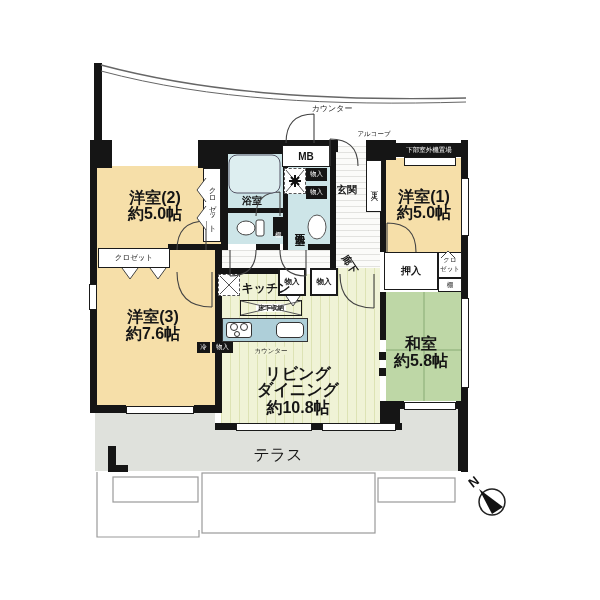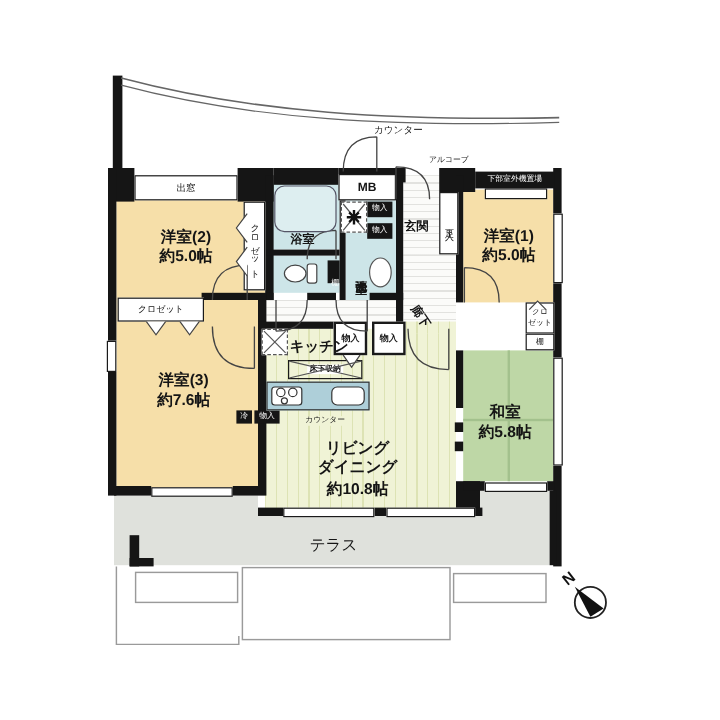--- a/index.html
+++ b/index.html
@@ -19,21 +19,21 @@
        display:flex;align-items:center;justify-content:center;text-align:center;}
   .thinbox{border-width:1px;}
   .dash{position:absolute;background:#fff;border:1px dashed #555;box-sizing:border-box;}
   .badge{position:absolute;background:#151515;color:#fff;display:flex;align-items:center;
          justify-content:center;text-align:center;line-height:1;}
   .lbl{position:absolute;font-weight:700;line-height:1.3;text-align:center;white-space:nowrap;
        transform:translate(-50%,-50%);}
   .vert{writing-mode:vertical-rl;text-orientation:upright;letter-spacing:1px;}
   .tline{position:absolute;background:#a3c18d;}
   svg{position:absolute;left:0;top:0;}
-  .f13{font-size:13px;} .f12{font-size:12px;} .f10{font-size:10px;} .f8{font-size:8px;}
+  .f13{font-size:16px;} .f12{font-size:12px;} .f10{font-size:10px;} .f8{font-size:8px;}
   .f7{font-size:7.5px;} .f6{font-size:6.5px;} .fw{font-weight:700;text-align:center;}
 </style>
 </head>
 <body>
 
 <div id="stage">
 
   <div class="room beige" style="left:97px;top:166px;width:124px;height:84px;"></div>
   <div class="room beige" style="left:97px;top:250px;width:118px;height:157px;"></div>
   <div class="room beige" style="left:386px;top:158px;width:75px;height:94px;"></div>
@@ -92,37 +92,37 @@
 
   <div class="box thinbox" style="left:404px;top:157px;width:52px;height:9px;"></div>
   <div class="box thinbox" style="left:461px;top:178px;width:8px;height:58px;"></div>
   <div class="box thinbox" style="left:461px;top:298px;width:8px;height:90px;"></div>
   <div class="box thinbox" style="left:89px;top:284px;width:8px;height:26px;"></div>
   <div class="box thinbox" style="left:126px;top:406px;width:68px;height:8px;"></div>
   <div class="box thinbox" style="left:236px;top:423px;width:76px;height:8px;"></div>
   <div class="box thinbox" style="left:322px;top:423px;width:74px;height:8px;"></div>
   <div class="box thinbox" style="left:404px;top:402px;width:52px;height:8px;"></div>
 
-  <div class="box f8" style="left:112px;top:146px;width:86px;height:21px;">
-      <span>出窓</span>
-    </div>
   <div class="box f10 fw" style="left:282px;top:145px;width:48px;height:22px;">
       <span>MB</span>
     </div>
   <div class="badge f6" style="left:396px;top:143px;width:66px;height:14px;">
       <span>下部室外機置場</span>
     </div>
   <div class="box thinbox f7 vert" style="left:203px;top:168px;width:18px;height:74px;">
       <span>クロゼット</span>
     </div>
   <div class="box thinbox f7" style="left:98px;top:248px;width:72px;height:20px;">
       <span>クロゼット</span>
     </div>
   <div class="box thinbox f7 vert" style="left:366px;top:160px;width:16px;height:52px;">
       <span>下足入</span>
+    </div>
+  <div class="box thinbox f10 fw" style="left:384px;top:252px;width:54px;height:38px;">
+      <span>押入</span>
     </div>
   <div class="box thinbox f6" style="left:438px;top:252px;width:24px;height:26px;flex-direction:column;">
     <span>クロ</span>
     <span>ゼット</span>
   </div>
   <div class="box thinbox f6" style="left:438px;top:278px;width:24px;height:14px;">
       <span>棚</span>
     </div>
   <div class="box f7 fw" style="left:278px;top:268px;width:28px;height:28px;border-width:2.5px;">
       <span>物入</span>

